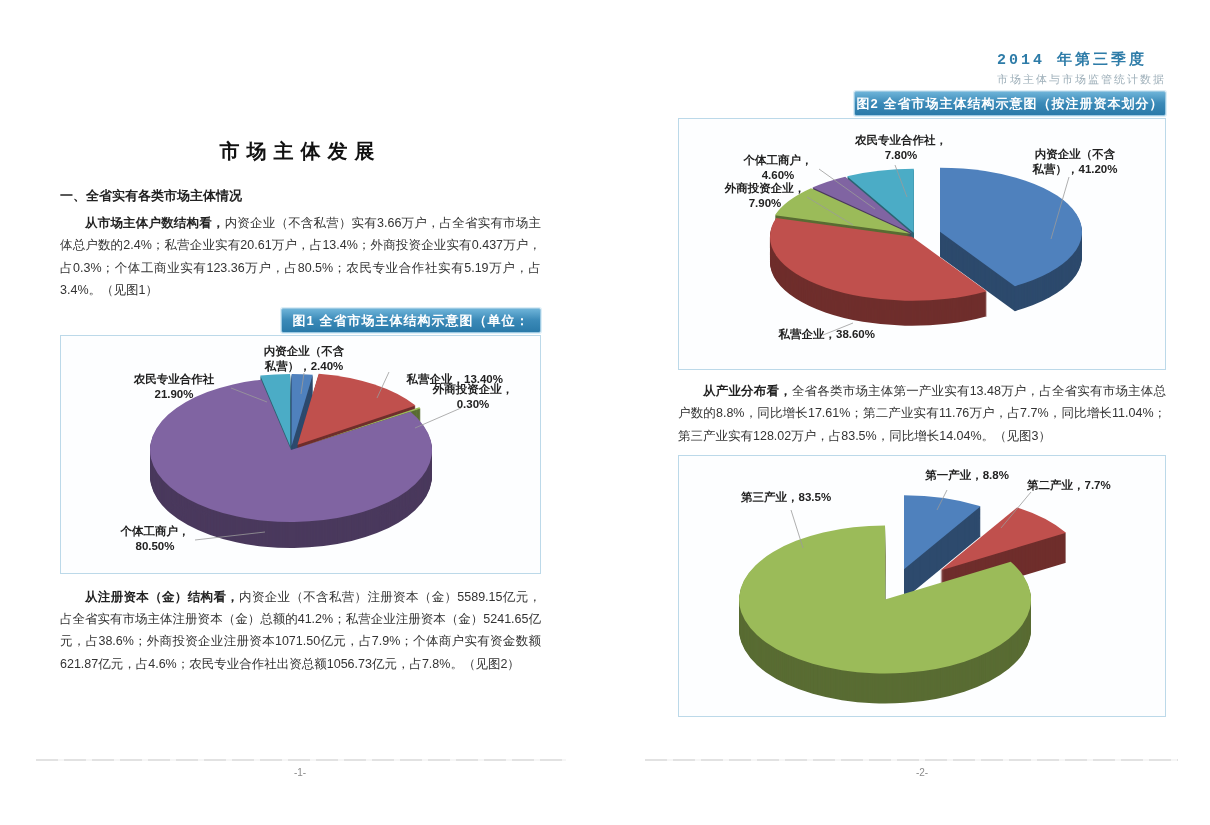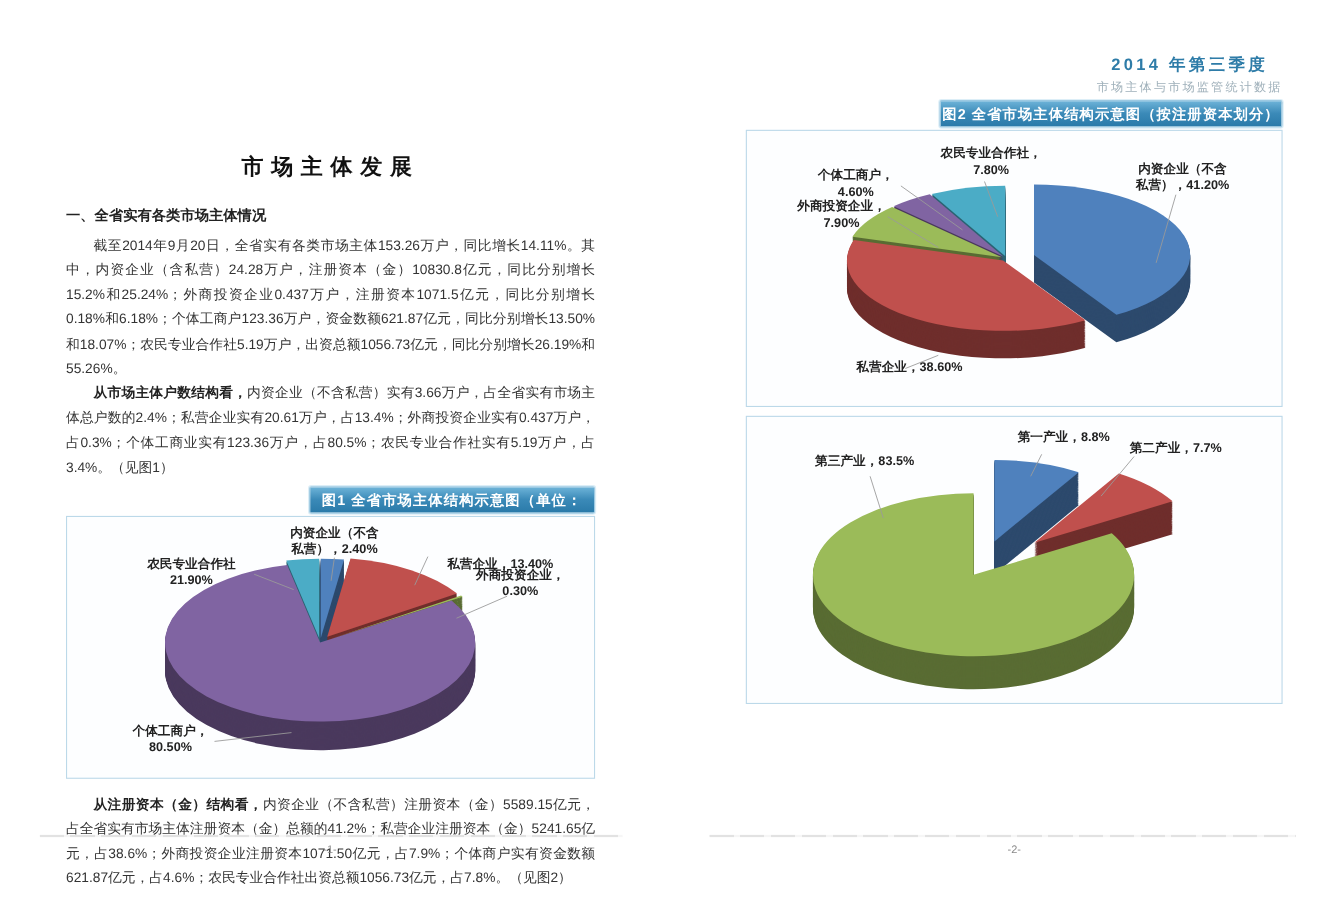--- a/index.html
+++ b/index.html
@@ -1,20 +1,20 @@
 <!DOCTYPE html>
 <html style="--fig-border: #bcd9e9;"><head>
 <meta charset="utf-8">
 <style>
   html,body{margin:0;padding:0;background:#ffffff;}
   body{font-family:"Liberation Sans","DejaVu Sans",sans-serif;color:#333;}
   .canvas{position:relative;width:1210px;height:825px;background:#fff;overflow:hidden;}
 
   
-  .hdr{position:absolute;right:44px;top:50px;text-align:center;}
+  .hdr{position:absolute;right:44px;top:50px;text-align:left;font-family:Liberation Mono, monospace;}
   .hdr-quarter{font-size:15px;font-weight:bold;color:#2e7ca8;letter-spacing:3px;}
   .hdr-sub{font-size:11px;color:#9fb0ba;letter-spacing:2px;margin-top:3px;}
   .hdr-rule{margin-top:6px;margin-left:auto;width:158px;height:2px;
             background:linear-gradient(180deg,#d5d5d5,#efefef);}
 
   
   .col{position:absolute;}
   .col-left{left:60px;top:138px;width:481px;}
   .col-right{left:678px;top:91px;width:488px;}
 
@@ -51,21 +51,20 @@
   <div class="hdr">
     <div class="hdr-quarter">2014 年第三季度</div>
     <div class="hdr-sub">市场主体与市场监管统计数据</div>
     <div class="hdr-rule"></div>
   </div>
 
   <div class="col col-left">
     <h1 class="doc-title">市场主体发展</h1>
     <h2 class="sec">一、全省实有各类市场主体情况</h2>
 
-    <p class="bt">截至2014年9月20日，全省实有各类市场主体153.26万户，同比增长14.11%。其中，内资企业（含私营）24.28万户，注册资本（金）10830.8亿元，同比分别增长15.2%和25.24%；外商投资企业0.437万户，注册资本1071.5亿元，同比分别增长0.18%和6.18%；个体工商户123.36万户，资金数额621.87亿元，同比分别增长13.50%和18.07%；农民专业合作社5.19万户，出资总额1056.73亿元，同比分别增长26.19%和55.26%。</p>
 
     <p class="bt"><b>从市场主体户数结构看，</b><span>内资企业（不含私营）实有3.66万户，占全省实有市场主体总户数的2.4%；私营企业实有20.61万户，占13.4%；外商投资企业实有0.437万户，占0.3%；个体工商业实有123.36万户，占80.5%；农民专业合作社实有5.19万户，占3.4%。（见图1）</span></p>
 
     <div class="figure">
       <div class="fig-bar" style="width:258px">图1 全省市场主体结构示意图（单位：户）</div>
       <div class="fig-box" style="width:479px;height:237px">
         <svg id="pie1" width="479" height="237" viewBox="0 0 479 237">
             <path d="M230.60261444422346,135.92649981170132L230.60,63.93A141,72 0 0 1 251.78,64.74Z" fill="rgb(45,74,109)"></path>
             <path d="M236.4934550255225,134.84697787868356L257.68,63.66A141,72 0 0 1 354.58,95.51Z" fill="rgb(111,46,44)"></path>
             <path d="M240.1116849459252,136.70039821110473L358.20,97.36A141,72 0 0 1 359.63,98.50Z" fill="rgb(89,108,51)"></path>
@@ -368,20 +367,21 @@
         <div class="plabel" style="left:46px;top:208px;width:150px;text-align:right">私营企业，38.60%</div>
         <div class="plabel" style="left:30px;top:62px;width:112px">外商投资企业，
 7.90%</div>
         <div class="plabel" style="left:48px;top:34px;width:102px">个体工商户，
 4.60%</div>
         <div class="plabel" style="left:160px;top:14px;width:124px">农民专业合作社，
 7.80%</div>
       </div>
     </div>
 
+    <p class="bt" style="margin-top:10px"><b>从产业分布看，</b><span>全省各类市场主体第一产业实有13.48万户，占全省实有市场主体总户数的8.8%，同比增长17.61%；第二产业实有11.76万户，占7.7%，同比增长11.04%；第三产业实有128.02万户，占83.5%，同比增长14.04%。（见图3）</span></p>
 
     <div class="figure" style="margin-top:8px">
       <div class="fig-box" style="width:486px;height:260px">
         <svg id="pie3" width="486" height="260" viewBox="0 0 486 260">
             <path d="M225.01235645345287,143.18183134688104L225.01,69.18A146,74 0 0 1 301.69,80.21Z" fill="rgb(45,74,109)"></path>
             <path d="M261.38925136390236,144.43979033304026L338.06,81.47A146,74 0 0 1 387.06,106.77Z" fill="rgb(111,46,44)"></path>
             <path d="M206.03633065254076,173.52212230511924L331.70,135.85A146,74 0 1 1 206.04,99.52Z" fill="rgb(89,108,51)"></path>
             <path d="M225.01235645345287,142.18183134688104L225.01,68.18A146,74 0 0 1 301.69,79.21Z" fill="rgb(45,74,109)"></path>
             <path d="M261.38925136390236,143.43979033304026L338.06,80.47A146,74 0 0 1 387.06,105.77Z" fill="rgb(111,46,44)"></path>
             <path d="M206.03633065254076,172.52212230511924L331.70,134.85A146,74 0 1 1 206.04,98.52Z" fill="rgb(89,108,51)"></path>

